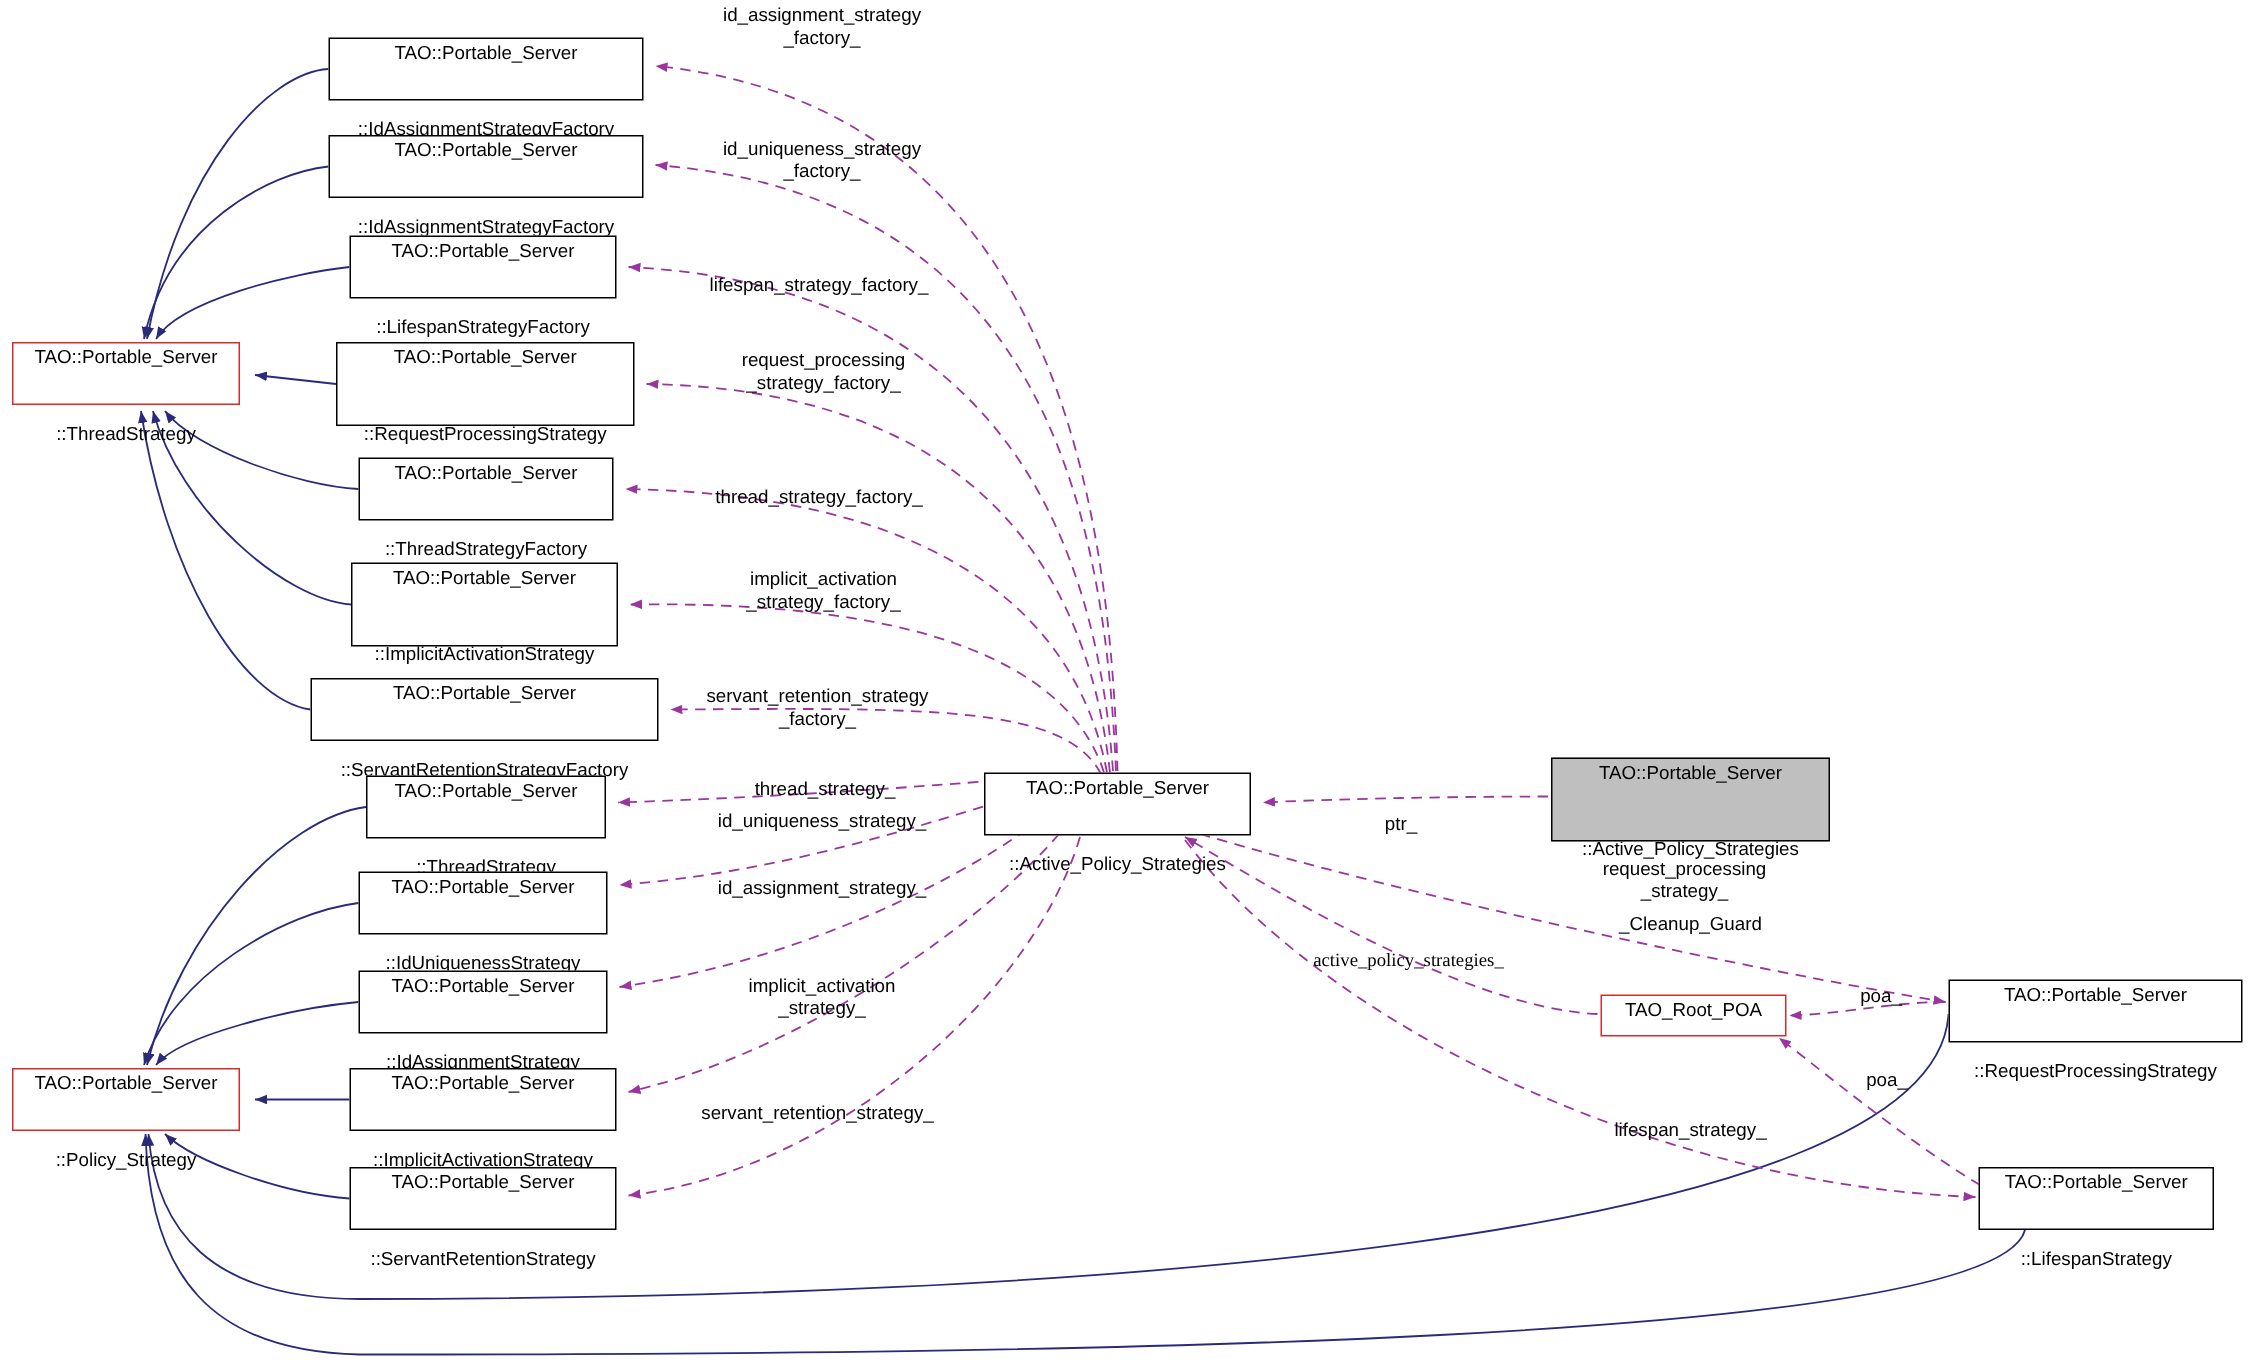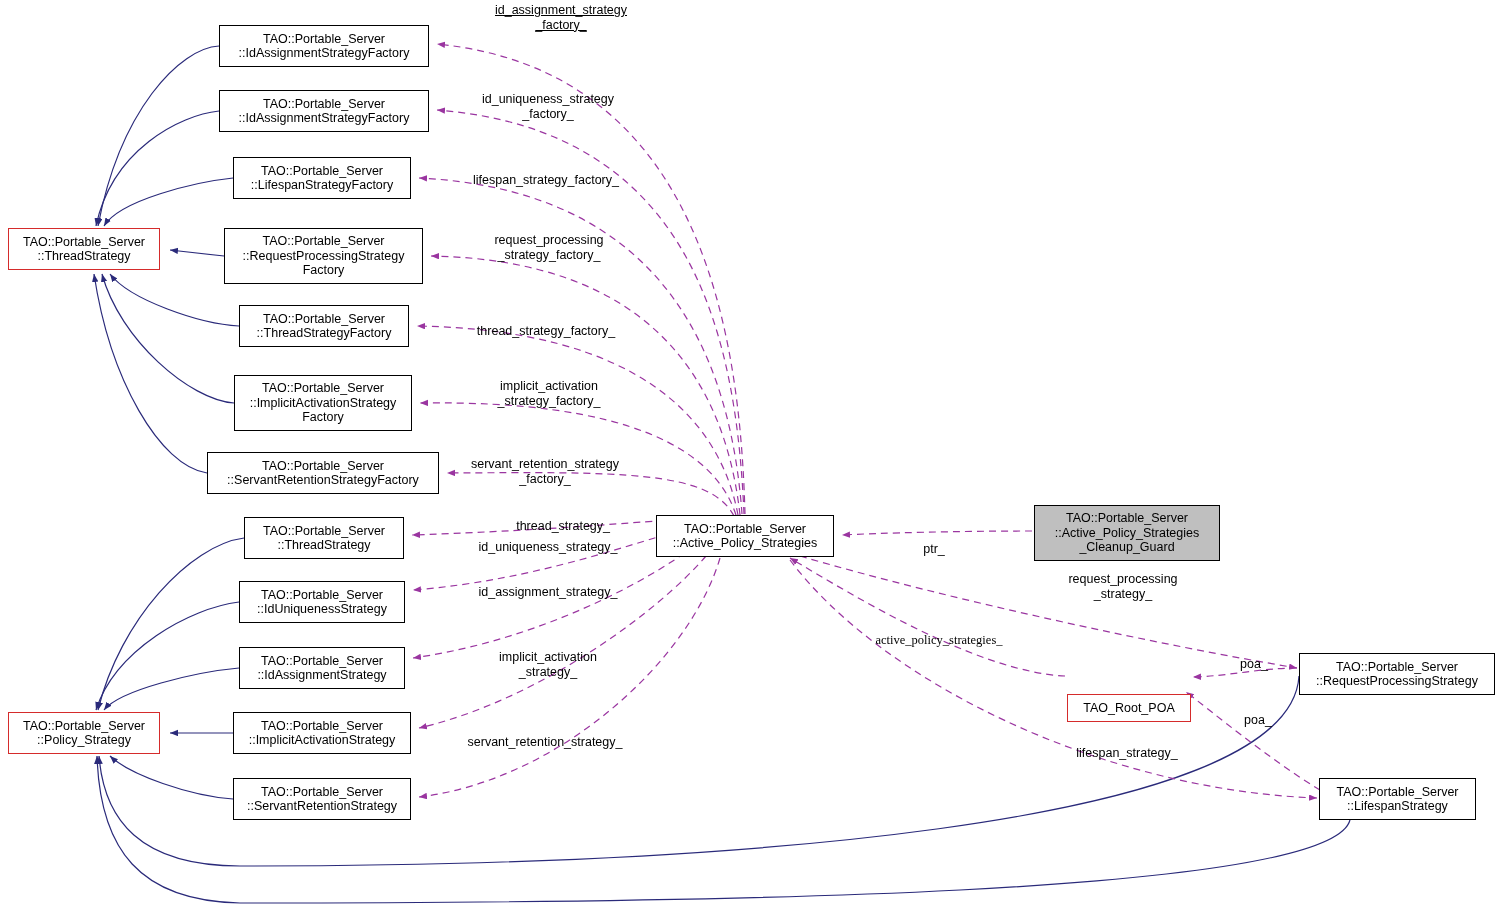--- a/index.html
+++ b/index.html
@@ -28,23 +28,23 @@
     box-sizing: border-box;
     border: 1px solid #000000;
     background: #ffffff;
     color: #000000;
     font-size: 12.5px;
     line-height: 14.5px;
     text-align: center;
     display: flex;
     flex-direction: column;
     align-items: center;
-    justify-content: center;
     padding: 2px 3px;
     white-space: pre;
+    gap: 36px;
   }
   .node.red {
     border-color: #d52b2b;
   }
   .node.gray {
     background: #bfbfbf;
   }
   .node span {
     display: block;
   }
@@ -197,47 +197,47 @@
     <span>TAO::Portable_Server</span>
     <span>::Active_Policy_Strategies</span>
   </div>
 
   <div class="node gray" style="left:1034px;top:505px;width:186px;height:56px;">
     <span>TAO::Portable_Server</span>
     <span>::Active_Policy_Strategies</span>
     <span>_Cleanup_Guard</span>
   </div>
 
-  <div class="node red" style="left:1067px;top:663px;width:124px;height:28px;margin-top:31px;">
+  <div class="node red" style="left:1067px;top:663px;width:124px;height:28px;">
     <span>TAO_Root_POA</span>
   </div>
 
   <div class="node" style="left:1299px;top:653px;width:196px;height:42px;">
     <span>TAO::Portable_Server</span>
     <span>::RequestProcessingStrategy</span>
   </div>
 
   <div class="node" style="left:1319px;top:778px;width:157px;height:42px;">
     <span>TAO::Portable_Server</span>
     <span>::LifespanStrategy</span>
   </div>
 
-  <div class="edge-label" style="left:481px;top:3px;width:160px;text-decoration:underline;">id_assignment_strategy
+  <div class="edge-label" style="left:468px;top:3px;width:160px;">id_assignment_strategy
 _factory_</div>
   <div class="edge-label" style="left:468px;top:92px;width:160px;">id_uniqueness_strategy
 _factory_</div>
-  <div class="edge-label" style="left:462px;top:173px;width:168px;text-align:center;">lifespan_strategy_factory_</div>
+  <div class="edge-label" style="left:462px;top:183px;width:168px;text-align:center;">lifespan_strategy_factory_</div>
   <div class="edge-label" style="left:478px;top:233px;width:142px;">request_processing
 _strategy_factory_</div>
   <div class="edge-label" style="left:466px;top:324px;width:160px;">thread_strategy_factory_</div>
   <div class="edge-label" style="left:484px;top:379px;width:130px;">implicit_activation
 _strategy_factory_</div>
   <div class="edge-label" style="left:457px;top:457px;width:176px;">servant_retention_strategy
 _factory_</div>
-  <div class="edge-label" style="left:490px;top:519px;width:120px;text-align:right;">thread_strategy_</div>
+  <div class="edge-label" style="left:490px;top:519px;width:120px;">thread_strategy_</div>
   <div class="edge-label" style="left:462px;top:540px;width:172px;">id_uniqueness_strategy_</div>
   <div class="edge-label" style="left:462px;top:585px;width:172px;">id_assignment_strategy_</div>
   <div class="edge-label" style="left:489px;top:650px;width:118px;">implicit_activation
 _strategy_</div>
   <div class="edge-label" style="left:455px;top:735px;width:180px;">servant_retention_strategy_</div>
   <div class="edge-label" style="left:914px;top:542px;width:40px;">ptr_</div>
   <div class="edge-label" style="left:1058px;top:572px;width:130px;">request_processing
 _strategy_</div>
   <div class="edge-label" style="left:855px;top:633px;width:168px;font-family:Liberation Serif, serif;">active_policy_strategies_</div>
   <div class="edge-label" style="left:1233px;top:657px;width:42px;">poa_</div>

